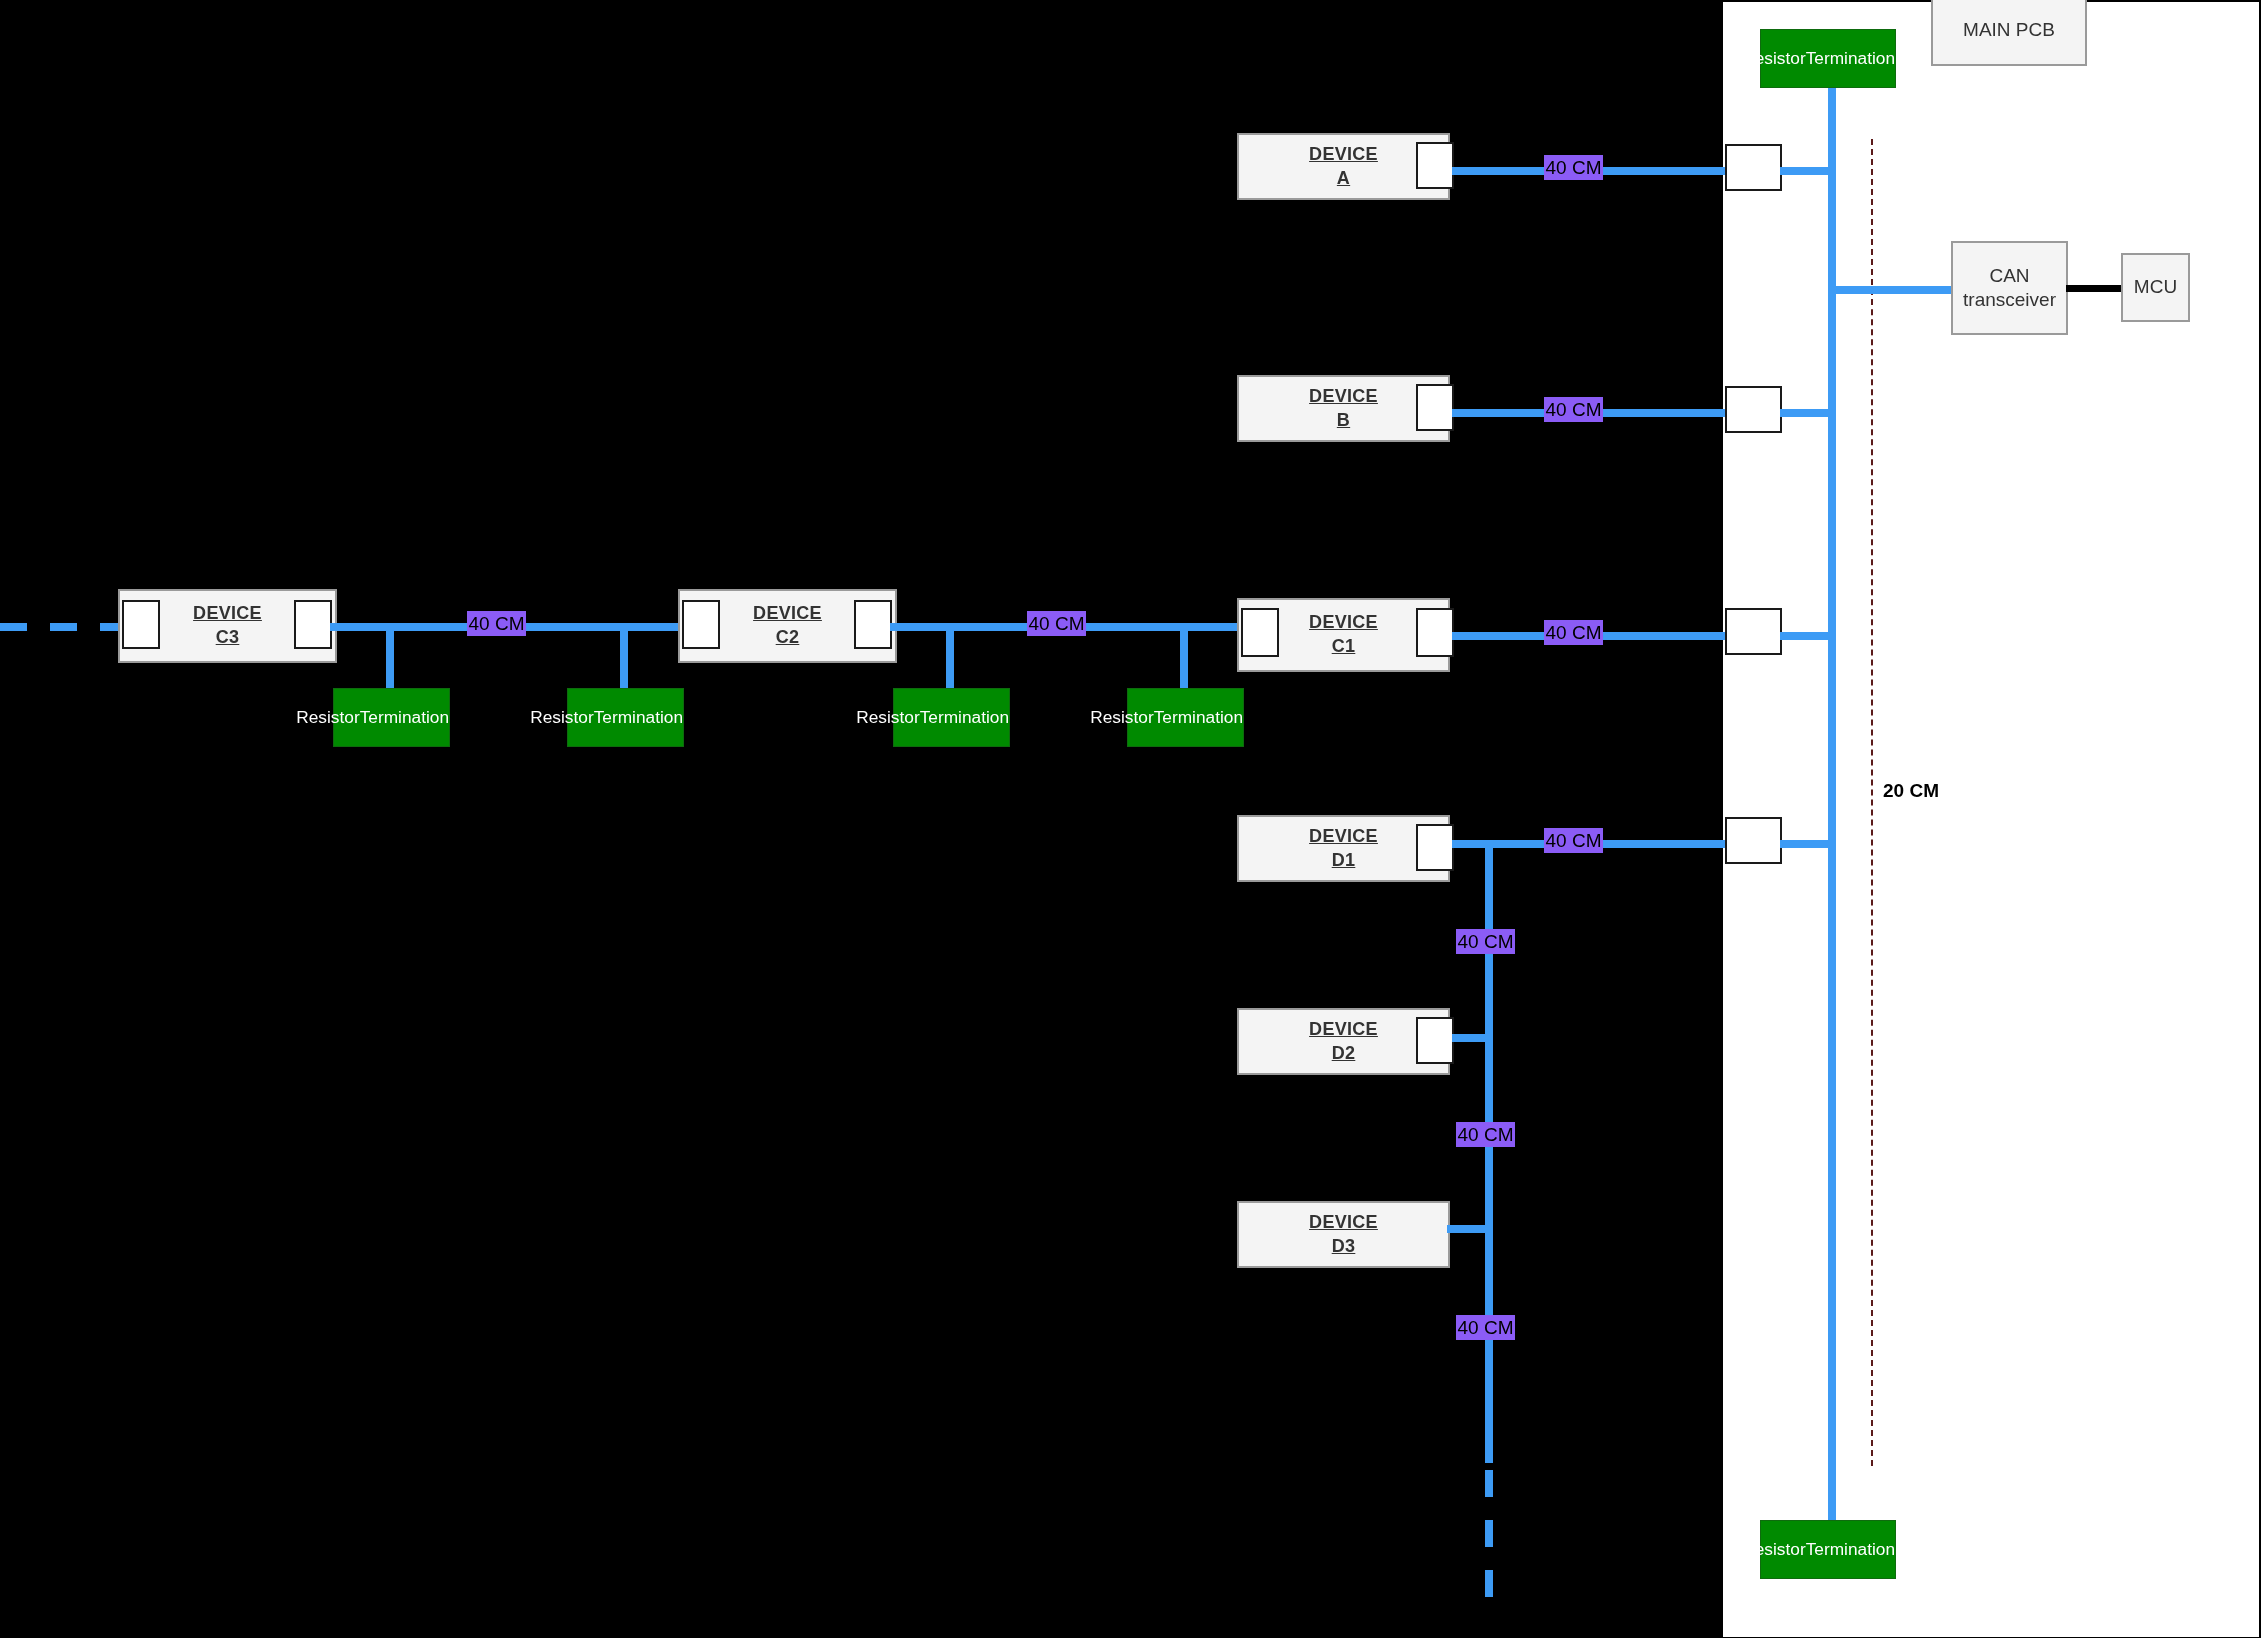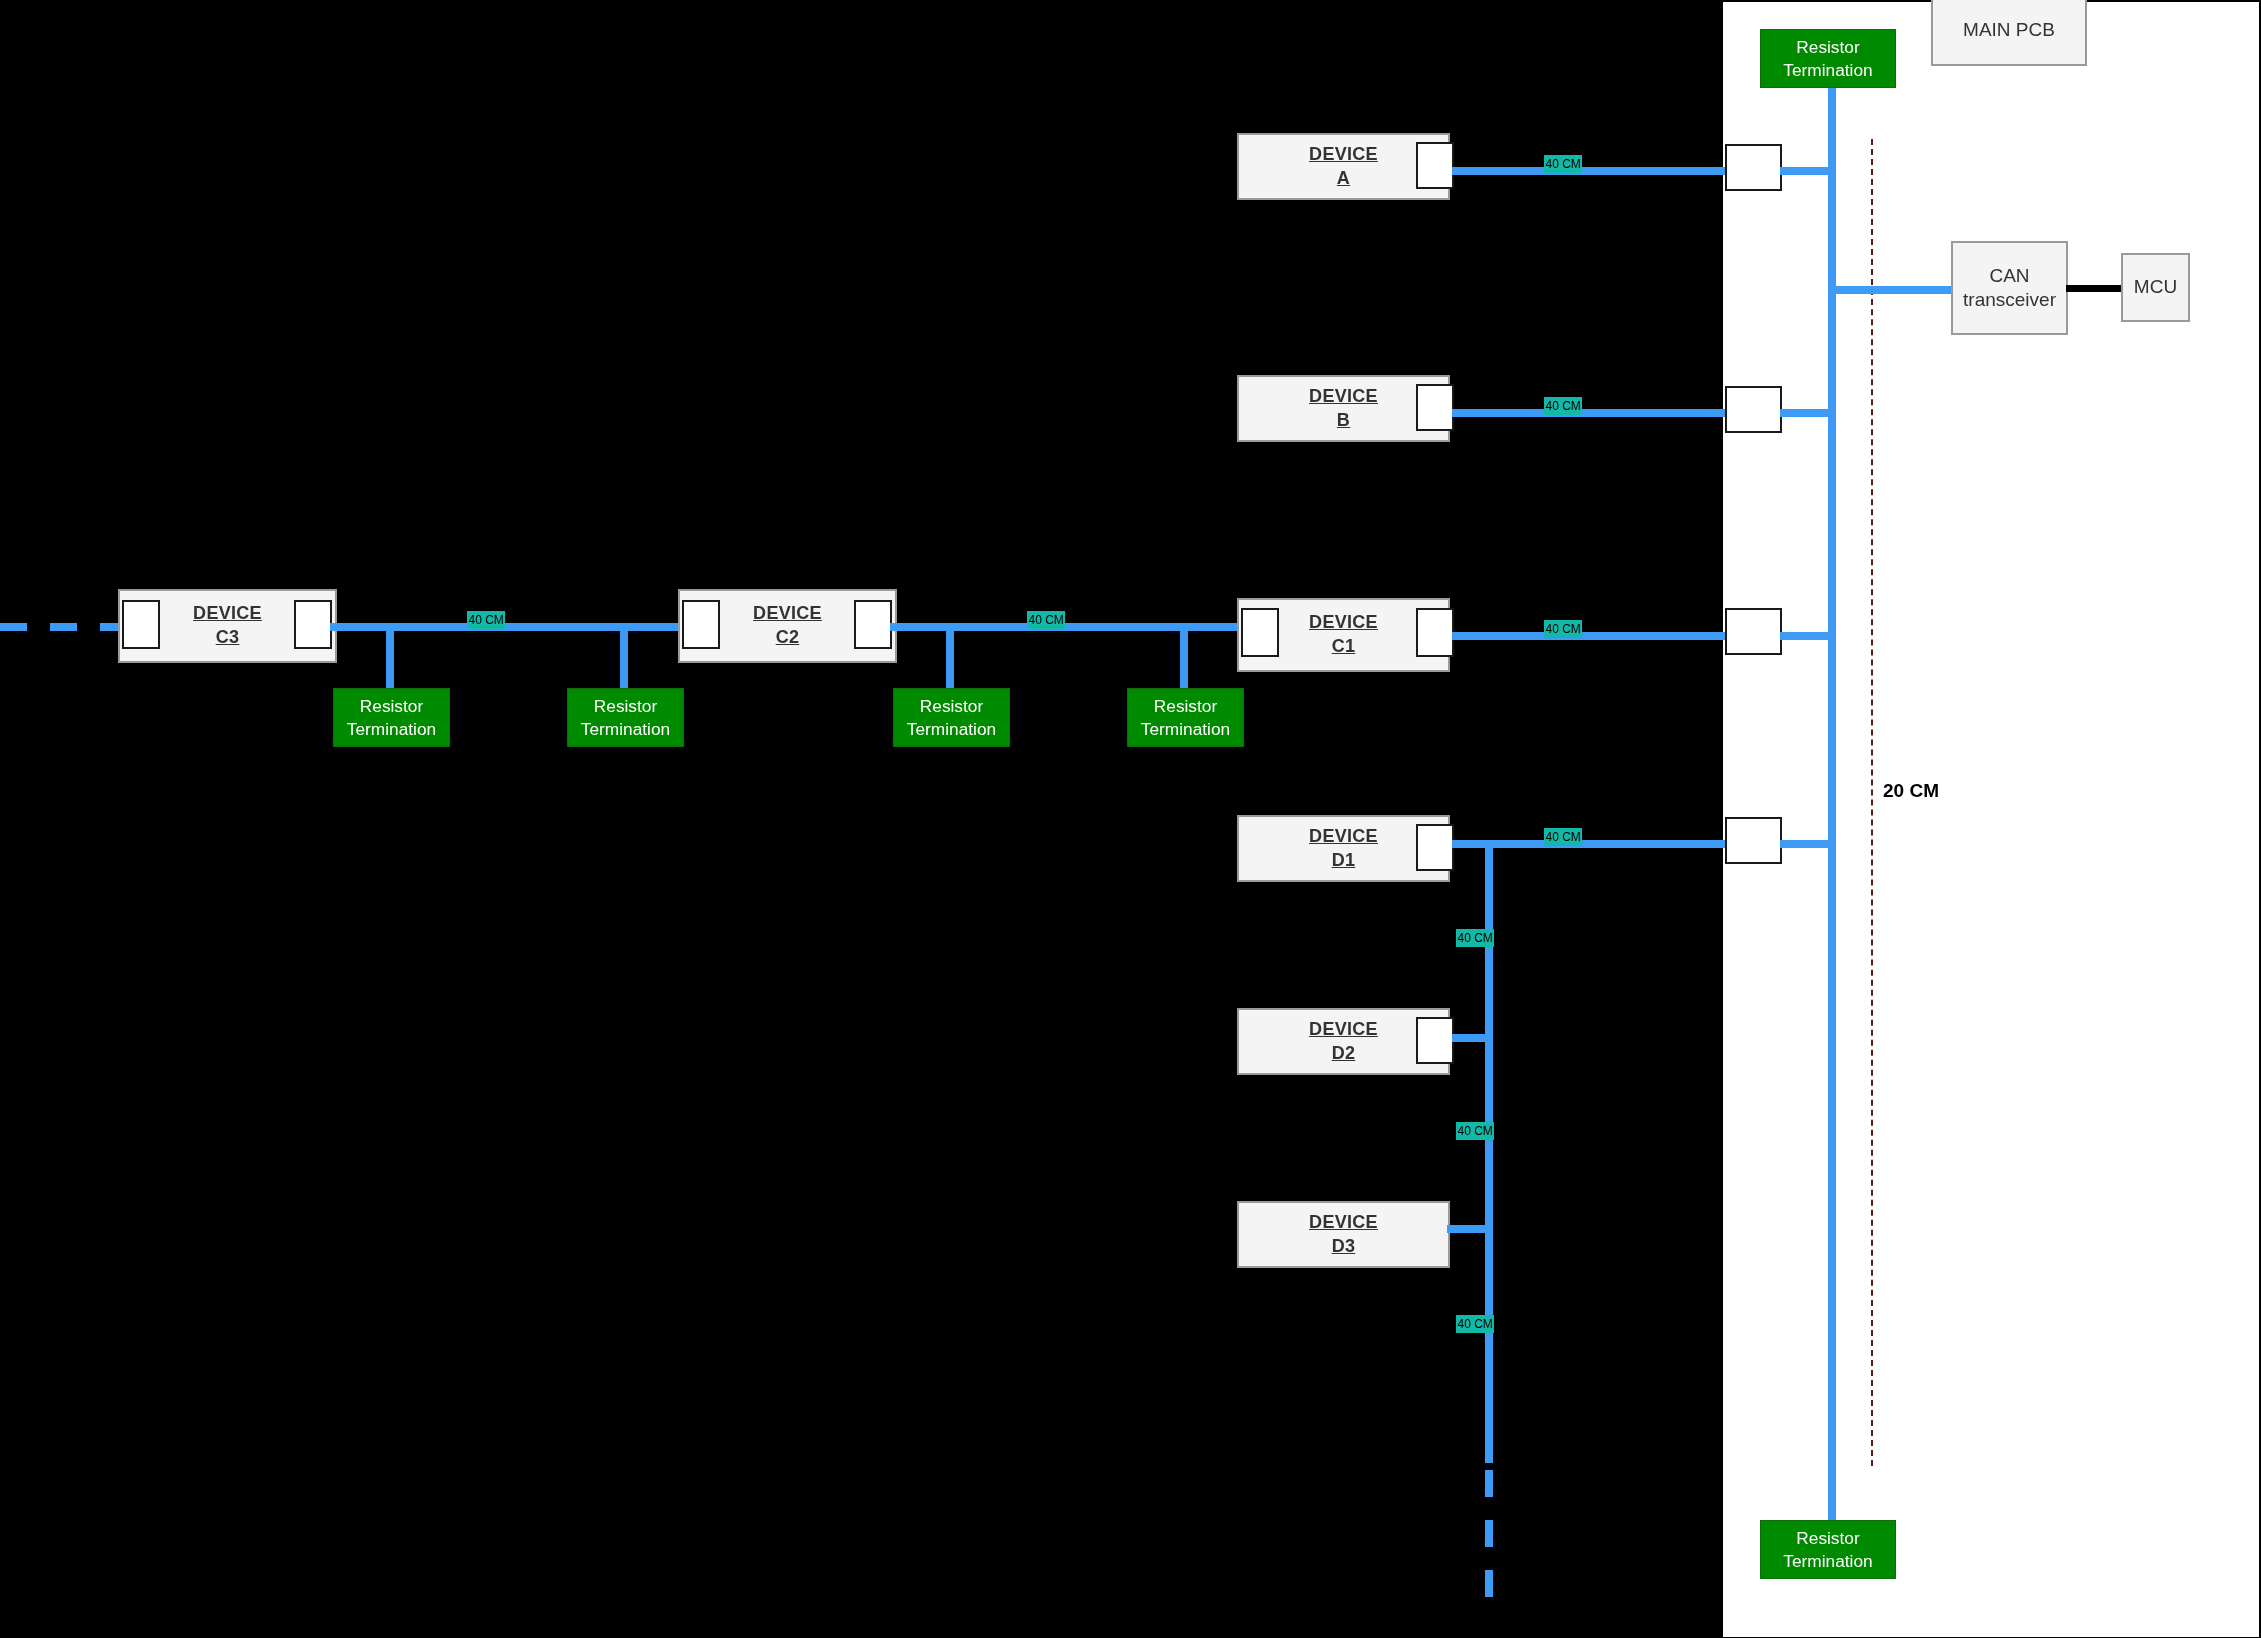--- a/index.html
+++ b/index.html
@@ -68,23 +68,23 @@
     box-sizing: border-box;
   }
 
   
   .resistor {
     position: absolute;
     background: #008A00;
     border: 1.5px solid #0E6B0E;
     box-sizing: border-box;
     display: flex;
-    flex-direction: column;
+    flex-direction: row;
     align-items: center;
-    justify-content: center;
+    justify-content: flex-end;
     color: #FFFFFF;
     font-size: 17.3px;
     line-height: 1.32;
   }
   .resistor .rline { display: block; }
 
   
   .wire-h {
     position: absolute;
     background: #3D9BF5;
@@ -127,23 +127,23 @@
     position: absolute;
     color: #000000;
     font-size: 19px;
     font-weight: bold;
     white-space: nowrap;
   }
 
   
   .len-label {
     position: absolute;
-    background: #14b8a6;
+    background: #8b5cf6;
     color: #000000;
-    font-size: 12px;
+    font-size: 19px;
     line-height: 1;
     padding: 3px 1.5px;
     white-space: nowrap;
     text-align: center;
   }
 </style>
 </head>
 <body>
 
 <div id="canvas">

